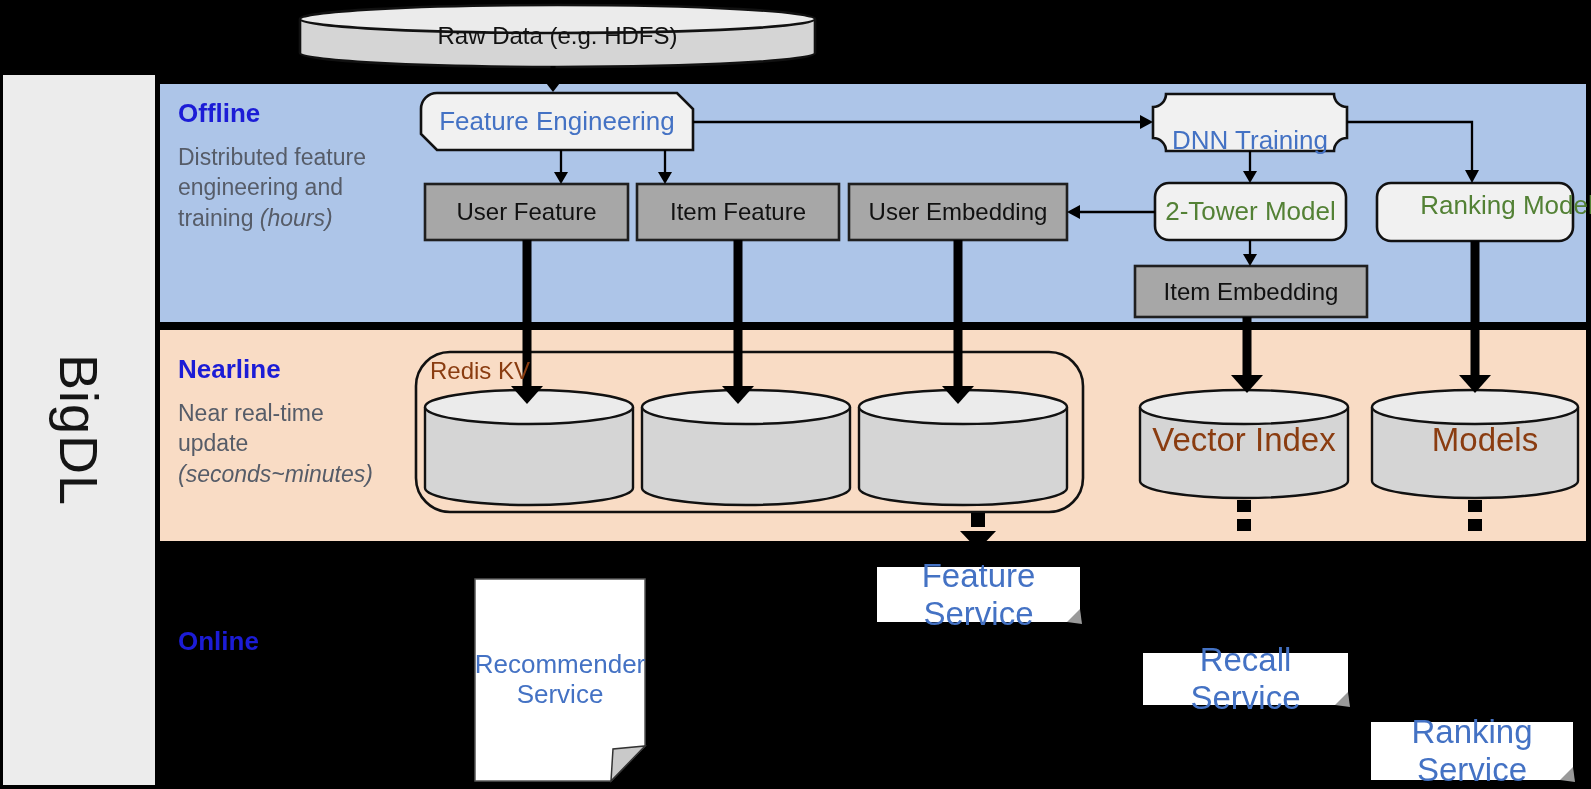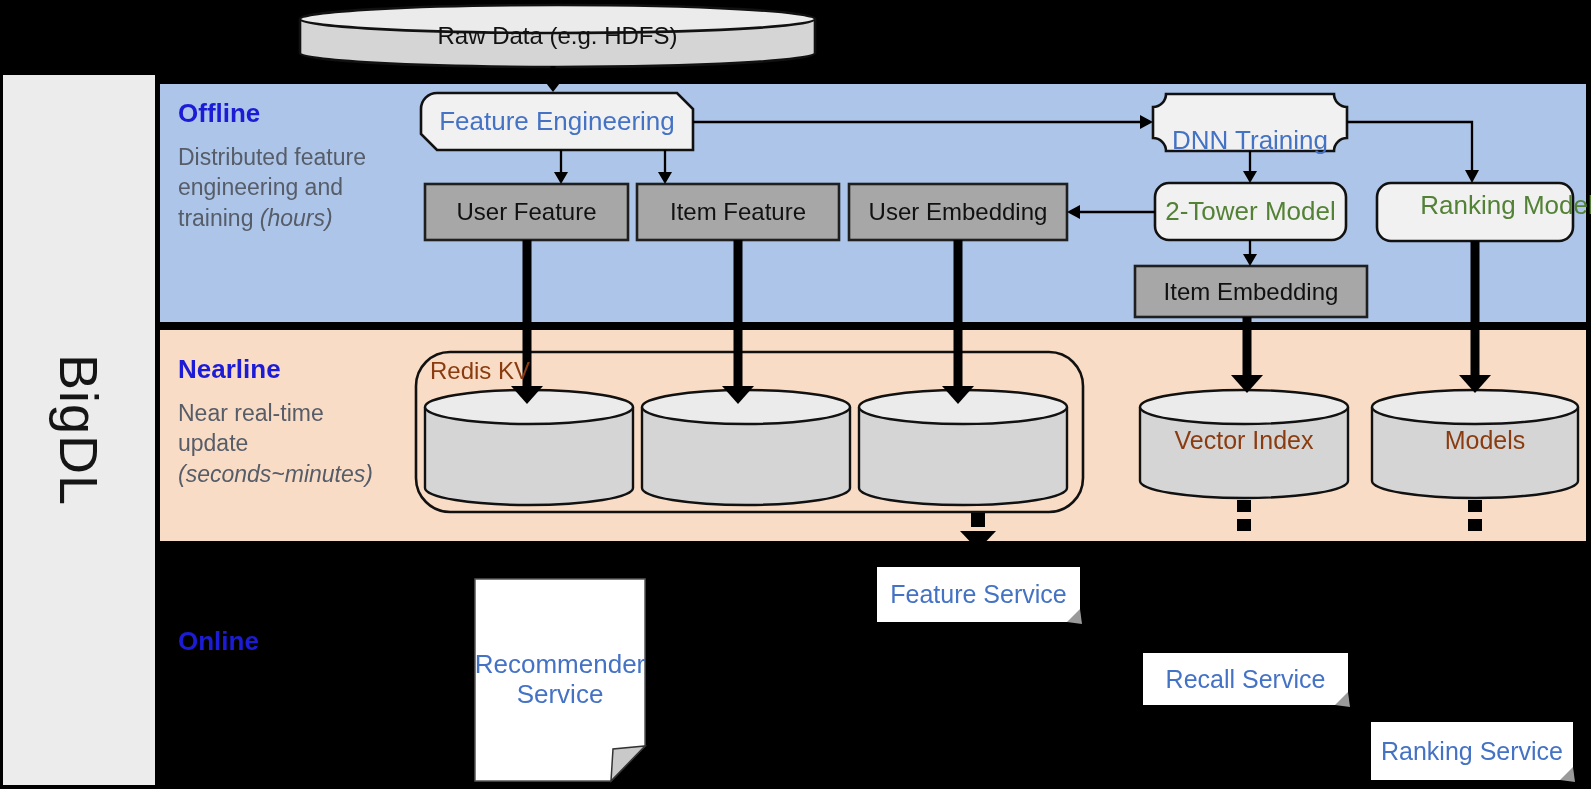--- a/index.html
+++ b/index.html
@@ -19,21 +19,21 @@
   .label.left{justify-content:flex-start;text-align:left;}
   .label.topleft{align-items:flex-start;justify-content:flex-start;text-align:left;display:block;}
   .dark{color:#111;}
   .blue-node{color:#4472c4;}
   .green-node{color:#538135;}
   .brown{color:#8a3c10;}
   .section-label{color:#1c1cd6;font-weight:bold;font-size:26px;}
   .section-desc{color:#565c68;font-size:23px;line-height:1.32;}
   .section-desc .note{font-style:italic;}
   .fs24{font-size:24px;}
-  .fs25{font-size:25px;}
+  .fs25{font-size:33px;}
   .fs26{font-size:26px;}
 </style>
 </head>
 <body>
 
 <div class="canvas">
 
   <div class="band offline"></div>
   <div class="band nearline"></div>
 

